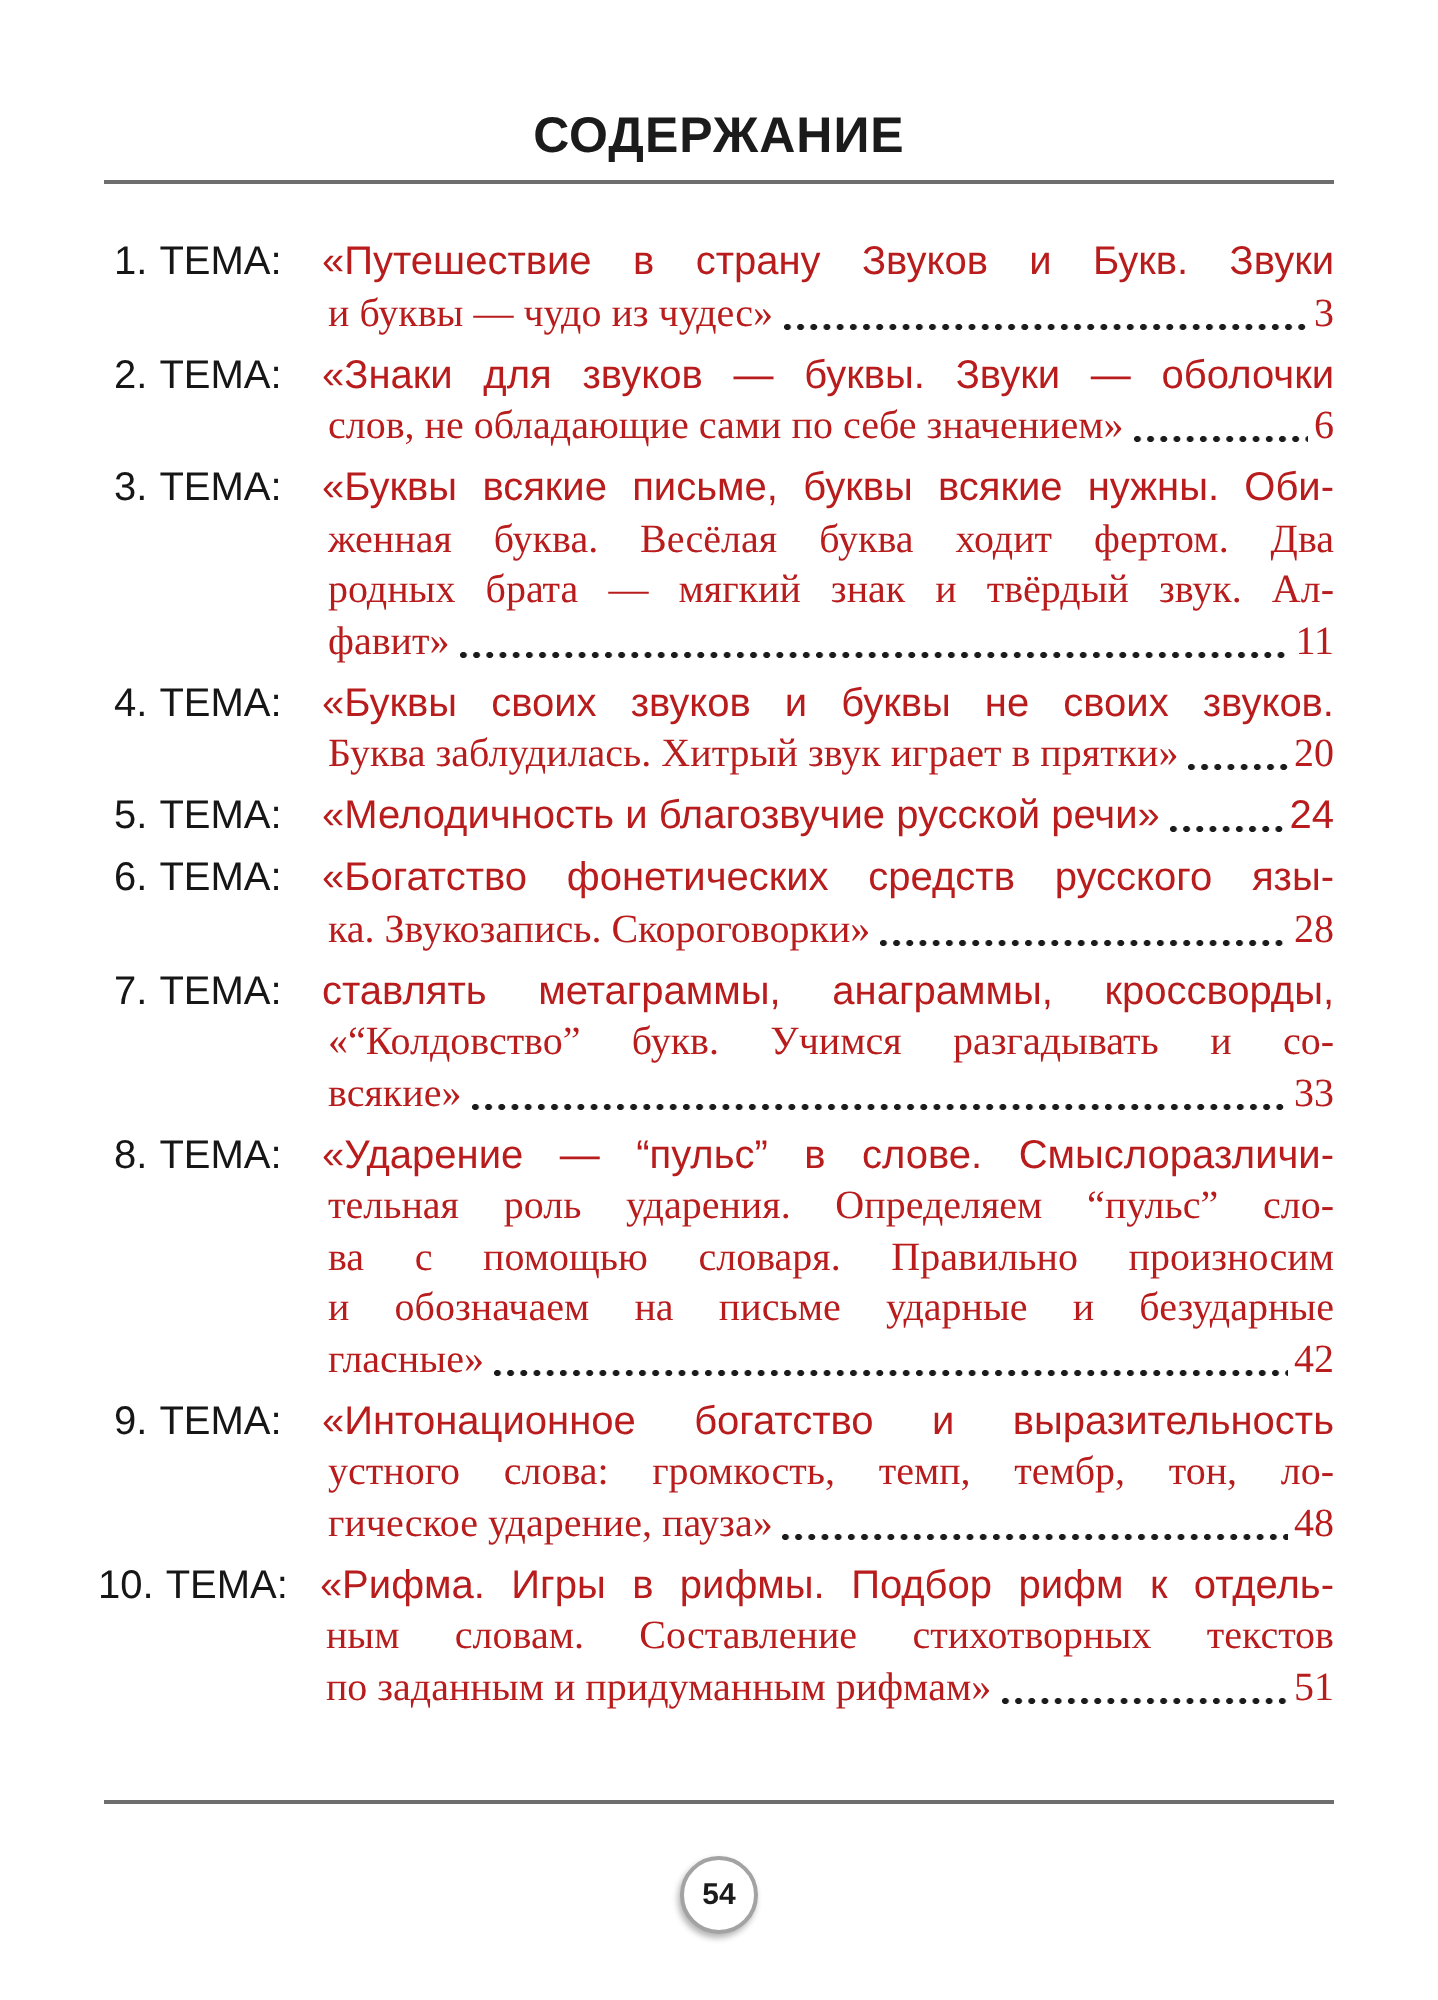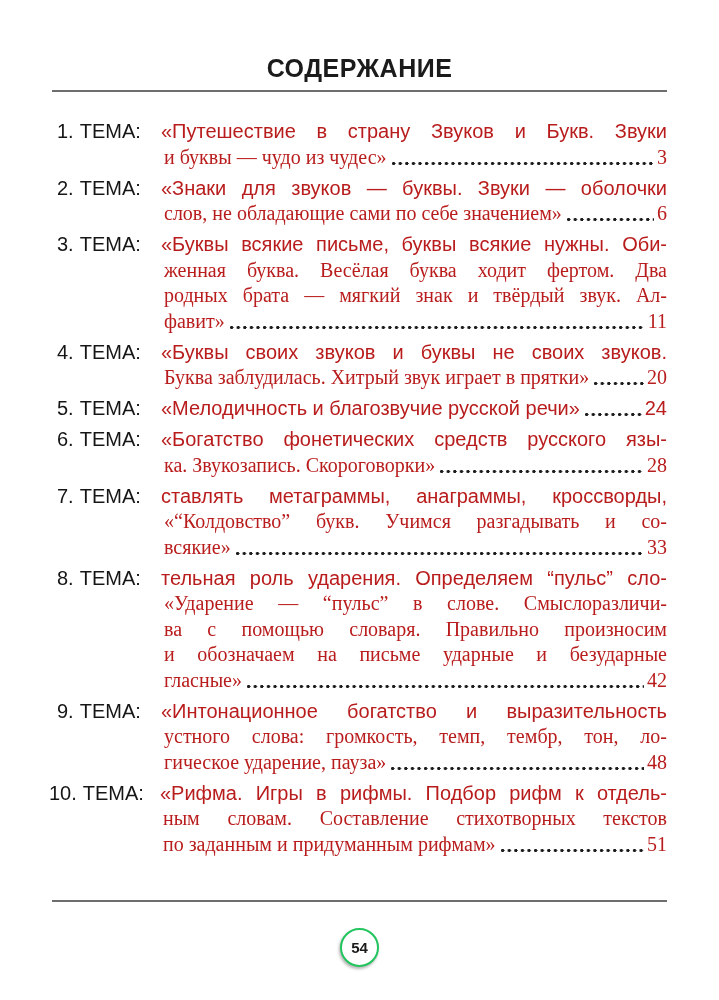--- a/index.html
+++ b/index.html
@@ -61,21 +61,21 @@
     align-self: flex-end;
     margin: 0 3px 5px 5px;
     background-image: radial-gradient(circle at 1.7px 1.7px, #1b1b1b 1.5px, rgba(0,0,0,0) 1.95px);
     background-size: 6.6px 3.4px;
     background-repeat: repeat-x;
   }
   .pg { white-space: nowrap; }
   .folio {
     width: 35px; height: 35px;
     margin: 26px auto 0 auto;
-    border: 2px solid #22c55e;
+    border: 2px solid #a3a3a3;
     border-radius: 50%;
     background: #ffffff;
     box-shadow: -1px 2px 3px rgba(0,0,0,0.30);
     display: flex; align-items: center; justify-content: center;
     font-size: 15px; font-weight: bold; color: #1b1b1b;
   }
 </style>
 </head>
 <body>
 
@@ -158,22 +158,22 @@
           <div class="line last">
             <span class="t">всякие»</span>
             <span class="leader"></span>
             <span class="pg">33</span>
           </div>
         </div>
   </div>
       <div class="entry">
     <div class="label"><span class="num">8.</span><span class="word">ТЕМА:</span></div>
     <div class="body">
+          <div class="line j">«Ударение — “пульс” в слове. Смыслоразличи-</div>
           <div class="line j">тельная роль ударения. Определяем “пульс” сло-</div>
-          <div class="line j">«Ударение — “пульс” в слове. Смыслоразличи-</div>
           <div class="line j">ва с помощью словаря. Правильно произносим</div>
           <div class="line j">и обозначаем на письме ударные и безударные</div>
           <div class="line last">
             <span class="t">гласные»</span>
             <span class="leader"></span>
             <span class="pg">42</span>
           </div>
         </div>
   </div>
       <div class="entry">

